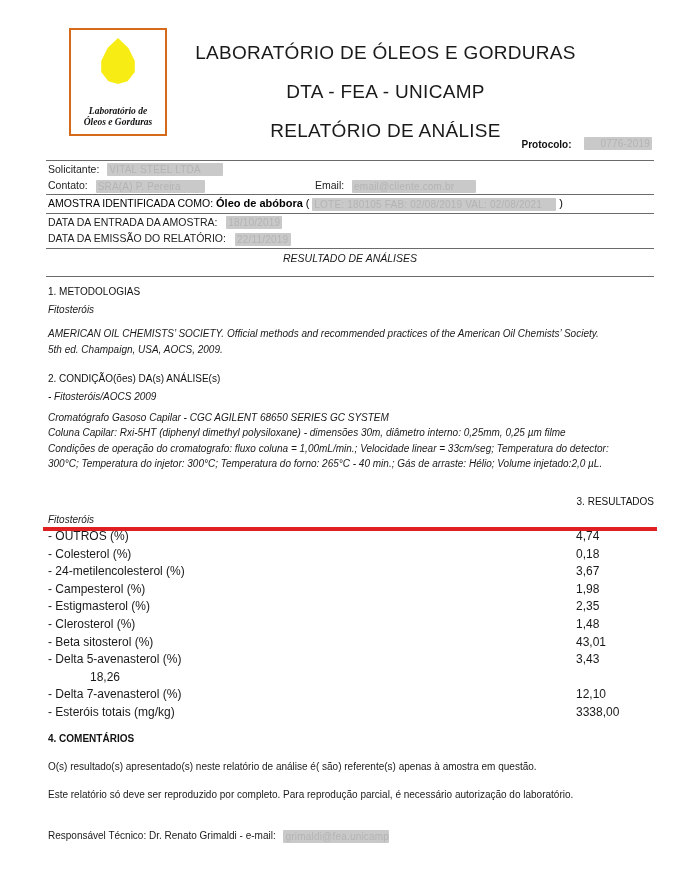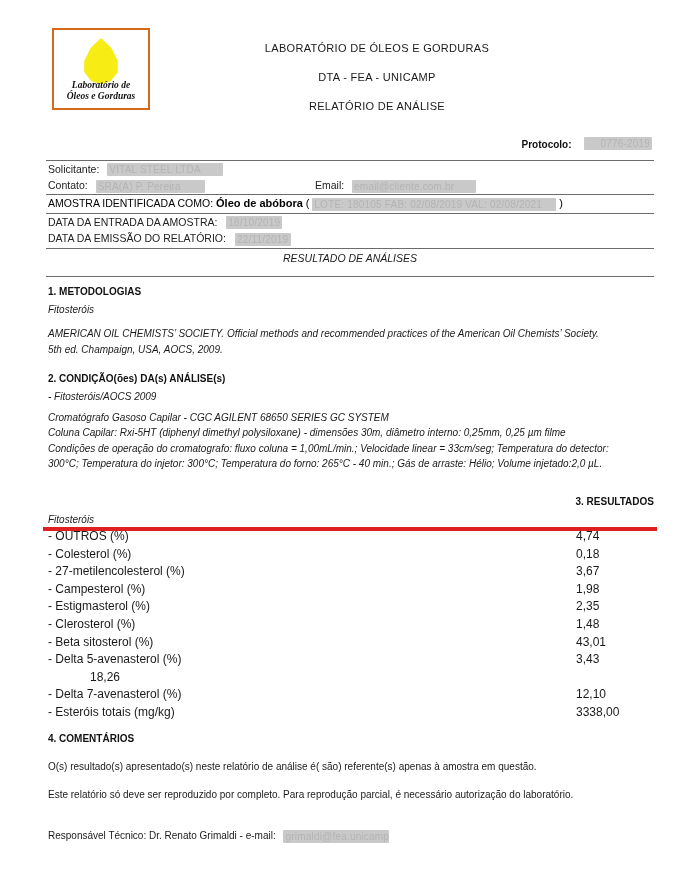--- a/index.html
+++ b/index.html
@@ -28,25 +28,25 @@
   }
 
   
   .header {
     display: flex;
     align-items: flex-start;
     height: 100px;
   }
   .logo-box {
     width: 98px;
-    height: 82px;
+    height: 108px;
     border: 2px solid #d46a1a;
     box-sizing: border-box;
     position: relative;
-    margin-left: 6px;
+    margin-left: 23px;
     flex: 0 0 auto;
     background: #fff;
   }
   .drop {
     position: absolute;
     left: 50%;
     top: 8px;
     transform: translateX(-50%);
     width: 40px;
     height: 46px;
@@ -67,21 +67,21 @@
     line-height: 11px;
     color: #111;
   }
   .titles {
     flex: 1 1 auto;
     text-align: center;
     padding-top: 14px;
     padding-right: 50px;
   }
   .titles .t {
-    font-size: 11px;
+    font-size: 19px;
     letter-spacing: .3px;
     color: #1a1a1a;
     margin-bottom: 17px;
   }
   .titles .t:last-child { margin-bottom: 0; }
 
   
   .protocol-row {
     text-align: right;
     margin-top: 6px;
@@ -143,21 +143,21 @@
     padding: 3px 0 12px;
     border-bottom: 1px solid #6b6b6b;
     border-top: 1px solid #6b6b6b;
     margin-top: 0;
     font-style: italic;
   }
 
   
   .sec-title {
     font-size: 10px;
-    font-weight: bold;
+    font-weight: normal;
     color: #111;
     margin-top: 9px;
     margin-bottom: 6px;
     padding-left: 2px;
   }
   .p {
     font-size: 10px;
     color: #1a1a1a;
     line-height: 13.5px;
     padding-left: 2px;
@@ -301,21 +301,21 @@
     <div class="results" id="results-list">
         <div class="res-row">
           <span class="name">- OUTROS (%)</span>
           <span class="val">4,74</span>
         </div>
         <div class="res-row">
           <span class="name">- Colesterol        (%)</span>
           <span class="val">0,18</span>
         </div>
         <div class="res-row">
-          <span class="name">- 27-metilencolesterol (%)</span>
+          <span class="name">- 24-metilencolesterol (%)</span>
           <span class="val">3,67</span>
         </div>
         <div class="res-row">
           <span class="name">- Campesterol (%)</span>
           <span class="val">1,98</span>
         </div>
         <div class="res-row">
           <span class="name">- Estigmasterol (%)</span>
           <span class="val">2,35</span>
         </div>

